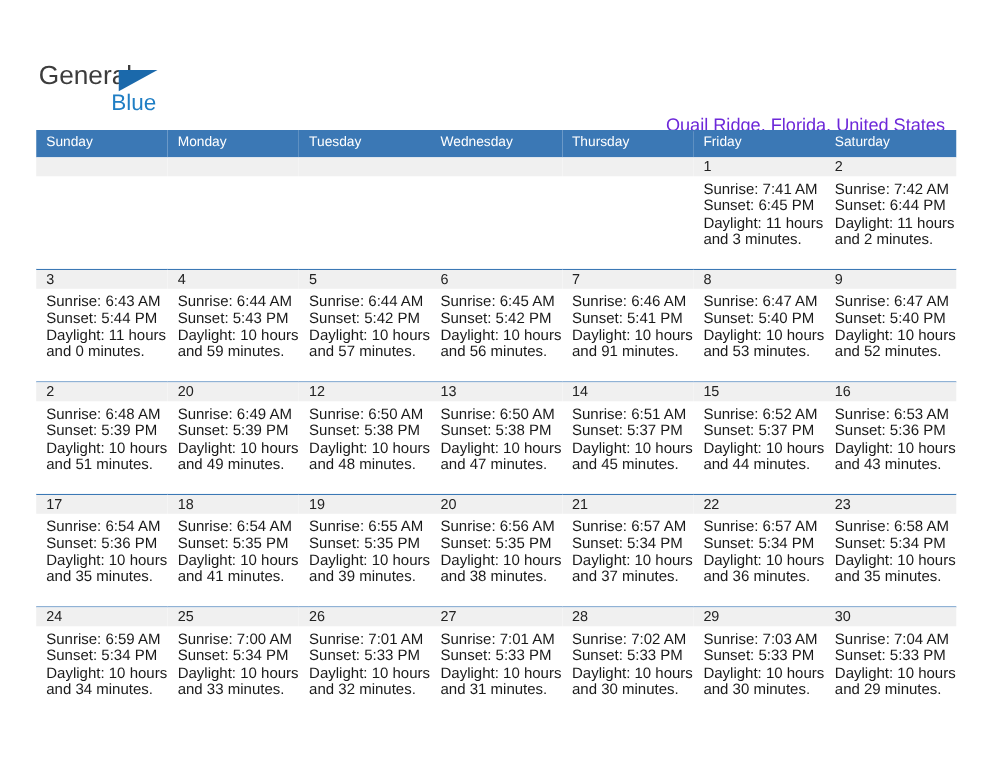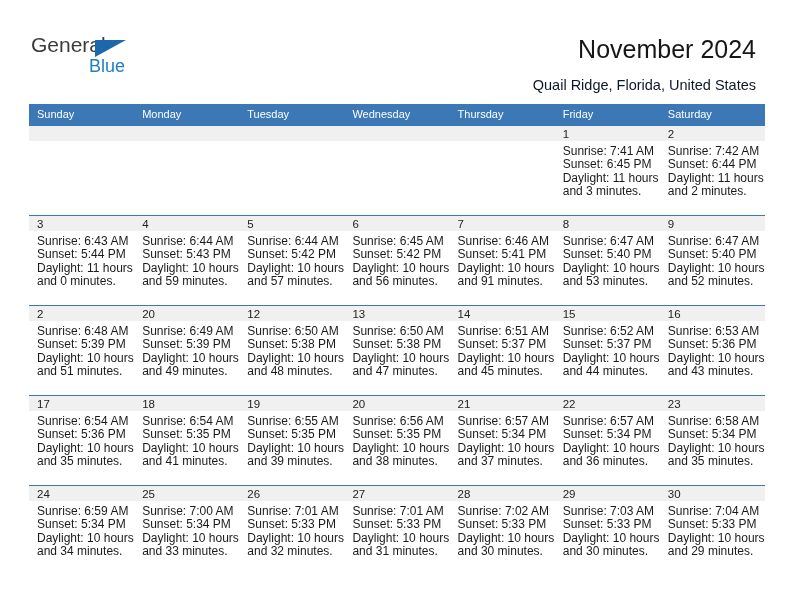--- a/index.html
+++ b/index.html
@@ -19,21 +19,21 @@
     position: relative;
     width: 792px;
     height: 612px;
     box-sizing: border-box;
   }
 
   
   .header {
     position: absolute;
     left: 0;
-    top: 0;
+    top: 16px;
     width: 792px;
     height: 76px;
   }
   .logo {
     position: absolute;
     left: 31px;
     top: 33px;
     width: 120px;
     height: 46px;
   }
@@ -73,21 +73,21 @@
     color: #161616;
     text-align: right;
     white-space: nowrap;
     line-height: 30px;
   }
   .subtitle {
     position: absolute;
     right: 36px;
     top: 76px;
     font-size: 14.5px;
-    color: #0f172a;
+    color: #6d28d9;
     text-align: right;
     white-space: nowrap;
     line-height: 18px;
   }
 
   
   .calendar {
     position: absolute;
     left: 29px;
     top: 104px;
@@ -151,21 +151,20 @@
 <div class="page">
 
   <div class="header">
 
     <div class="logo">
       <span class="logo-general">General</span>
       <span class="logo-triangle"></span>
       <span class="logo-blue">Blue</span>
     </div>
 
-    <div class="title">November 2024</div>
     <div class="subtitle">Quail Ridge, Florida, United States</div>
 
   </div>
 
   <div class="calendar">
     <table class="cal-table">
       <thead>
         <tr>
           <th>Sunday</th>
           <th>Monday</th>

